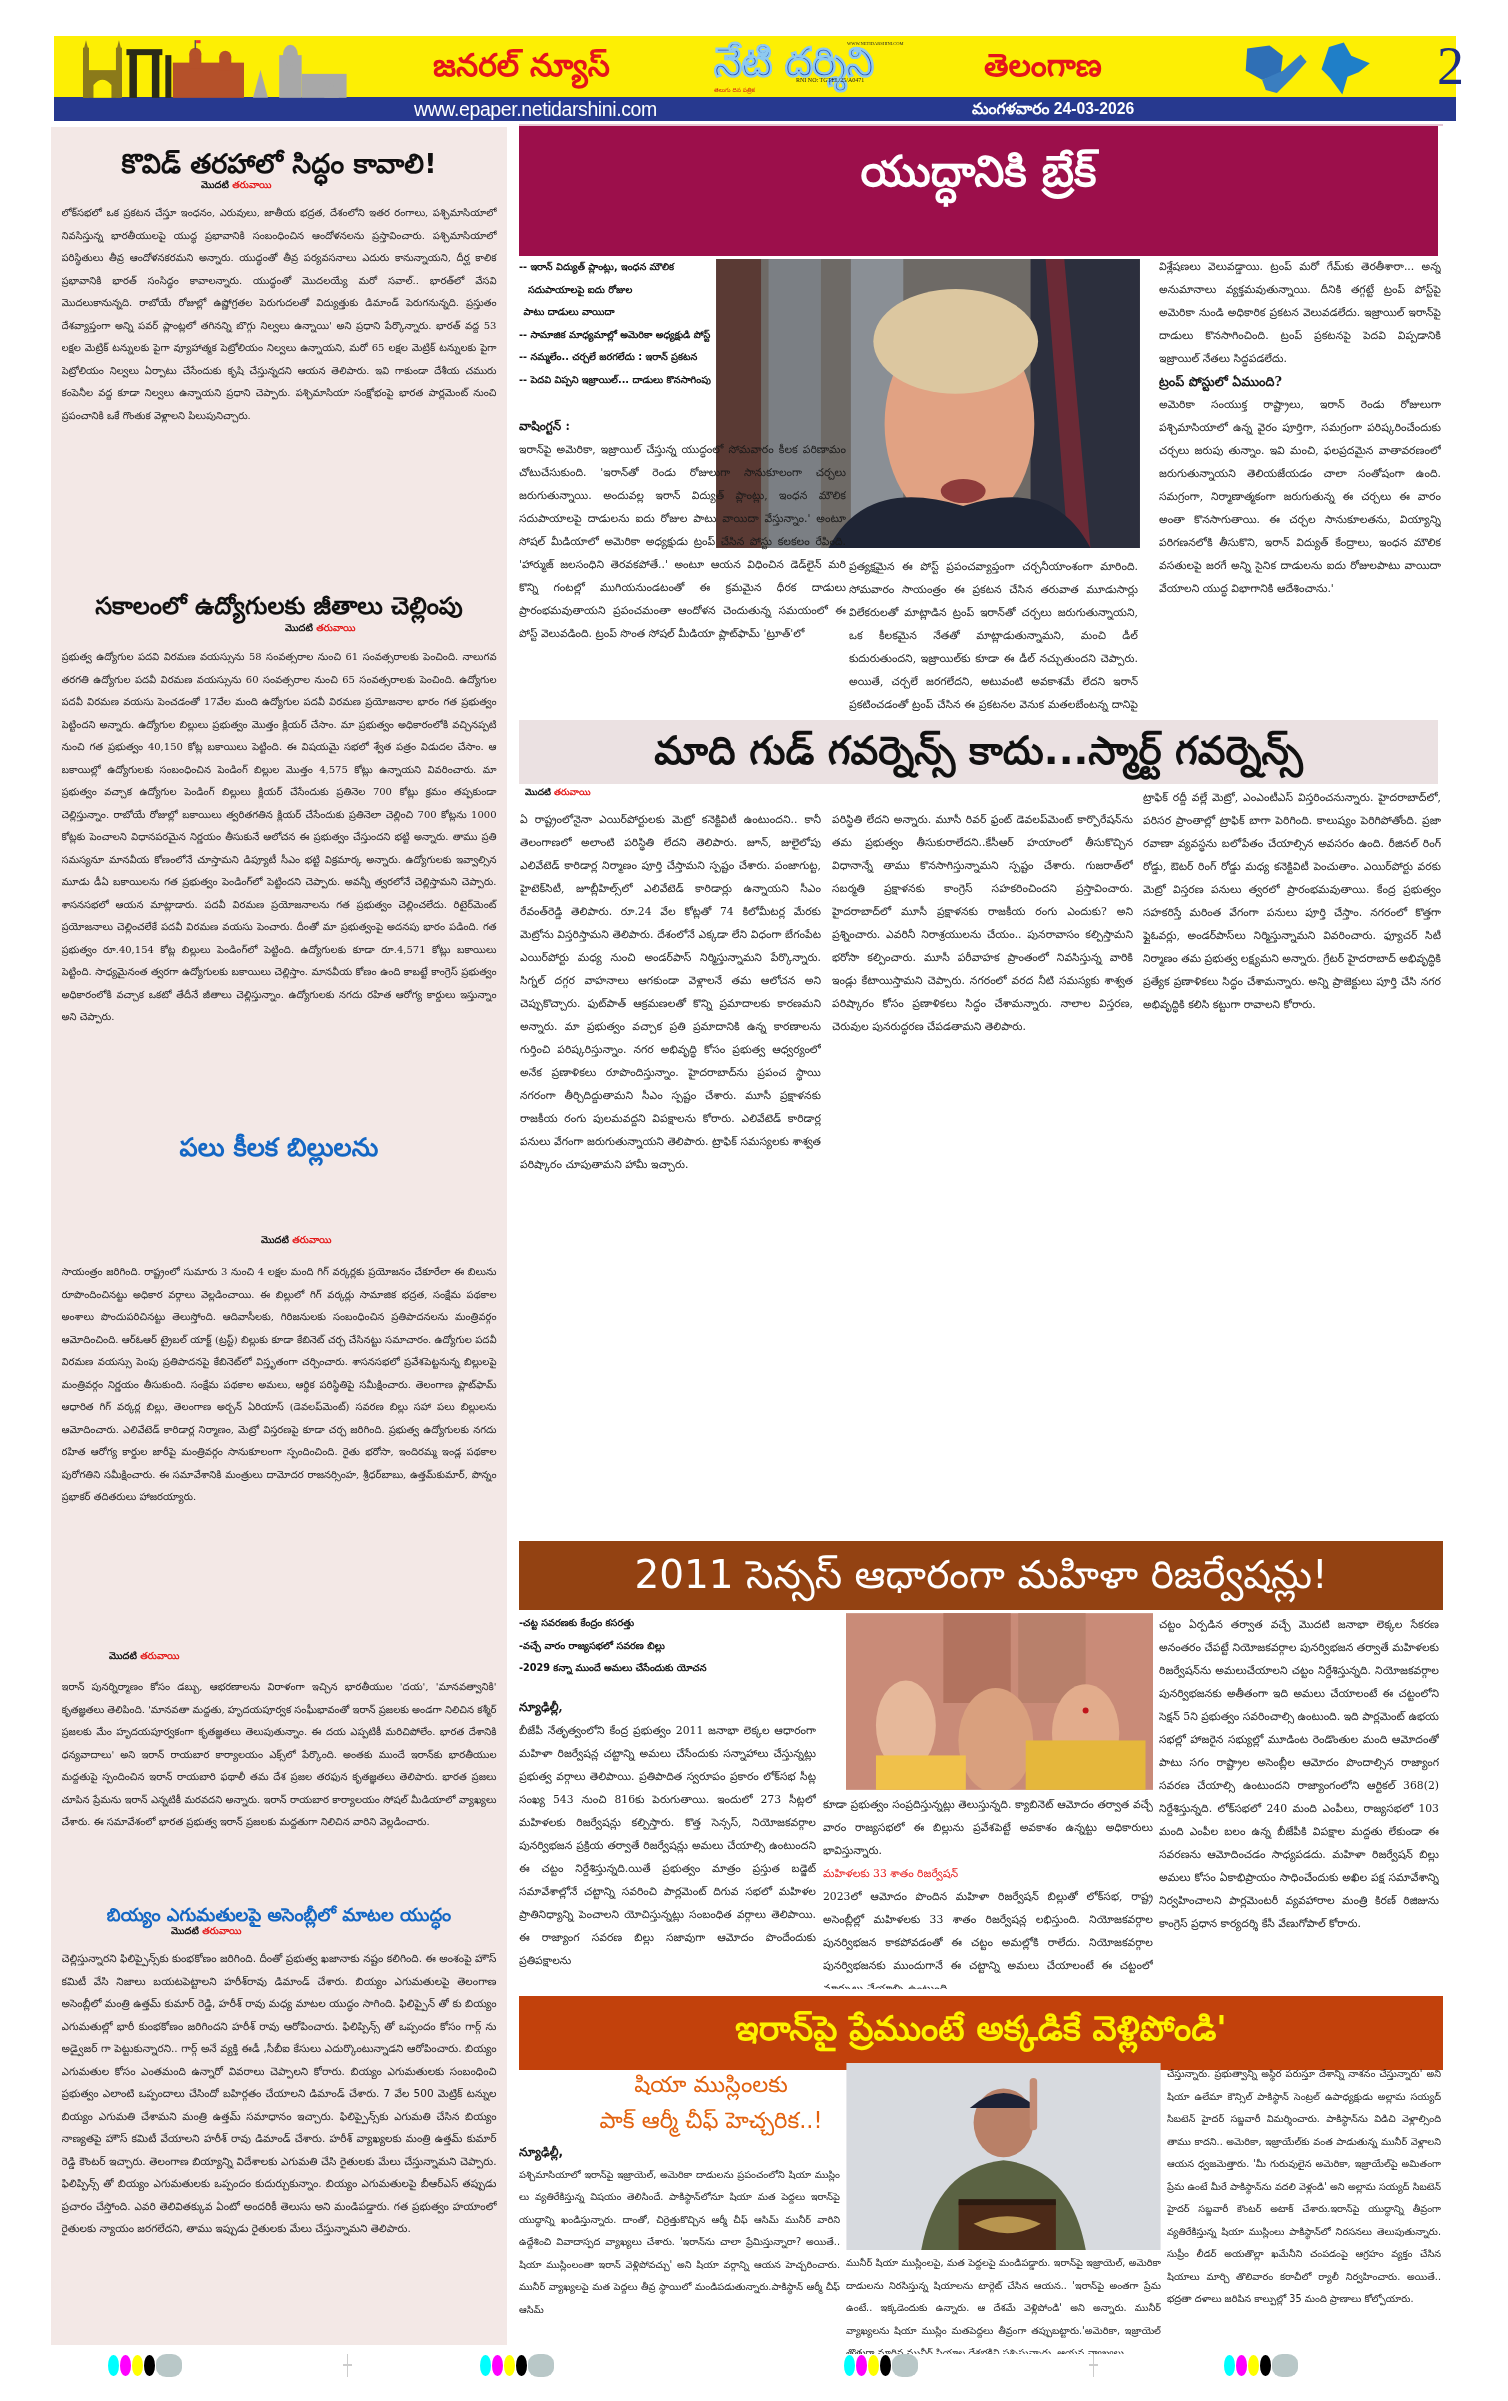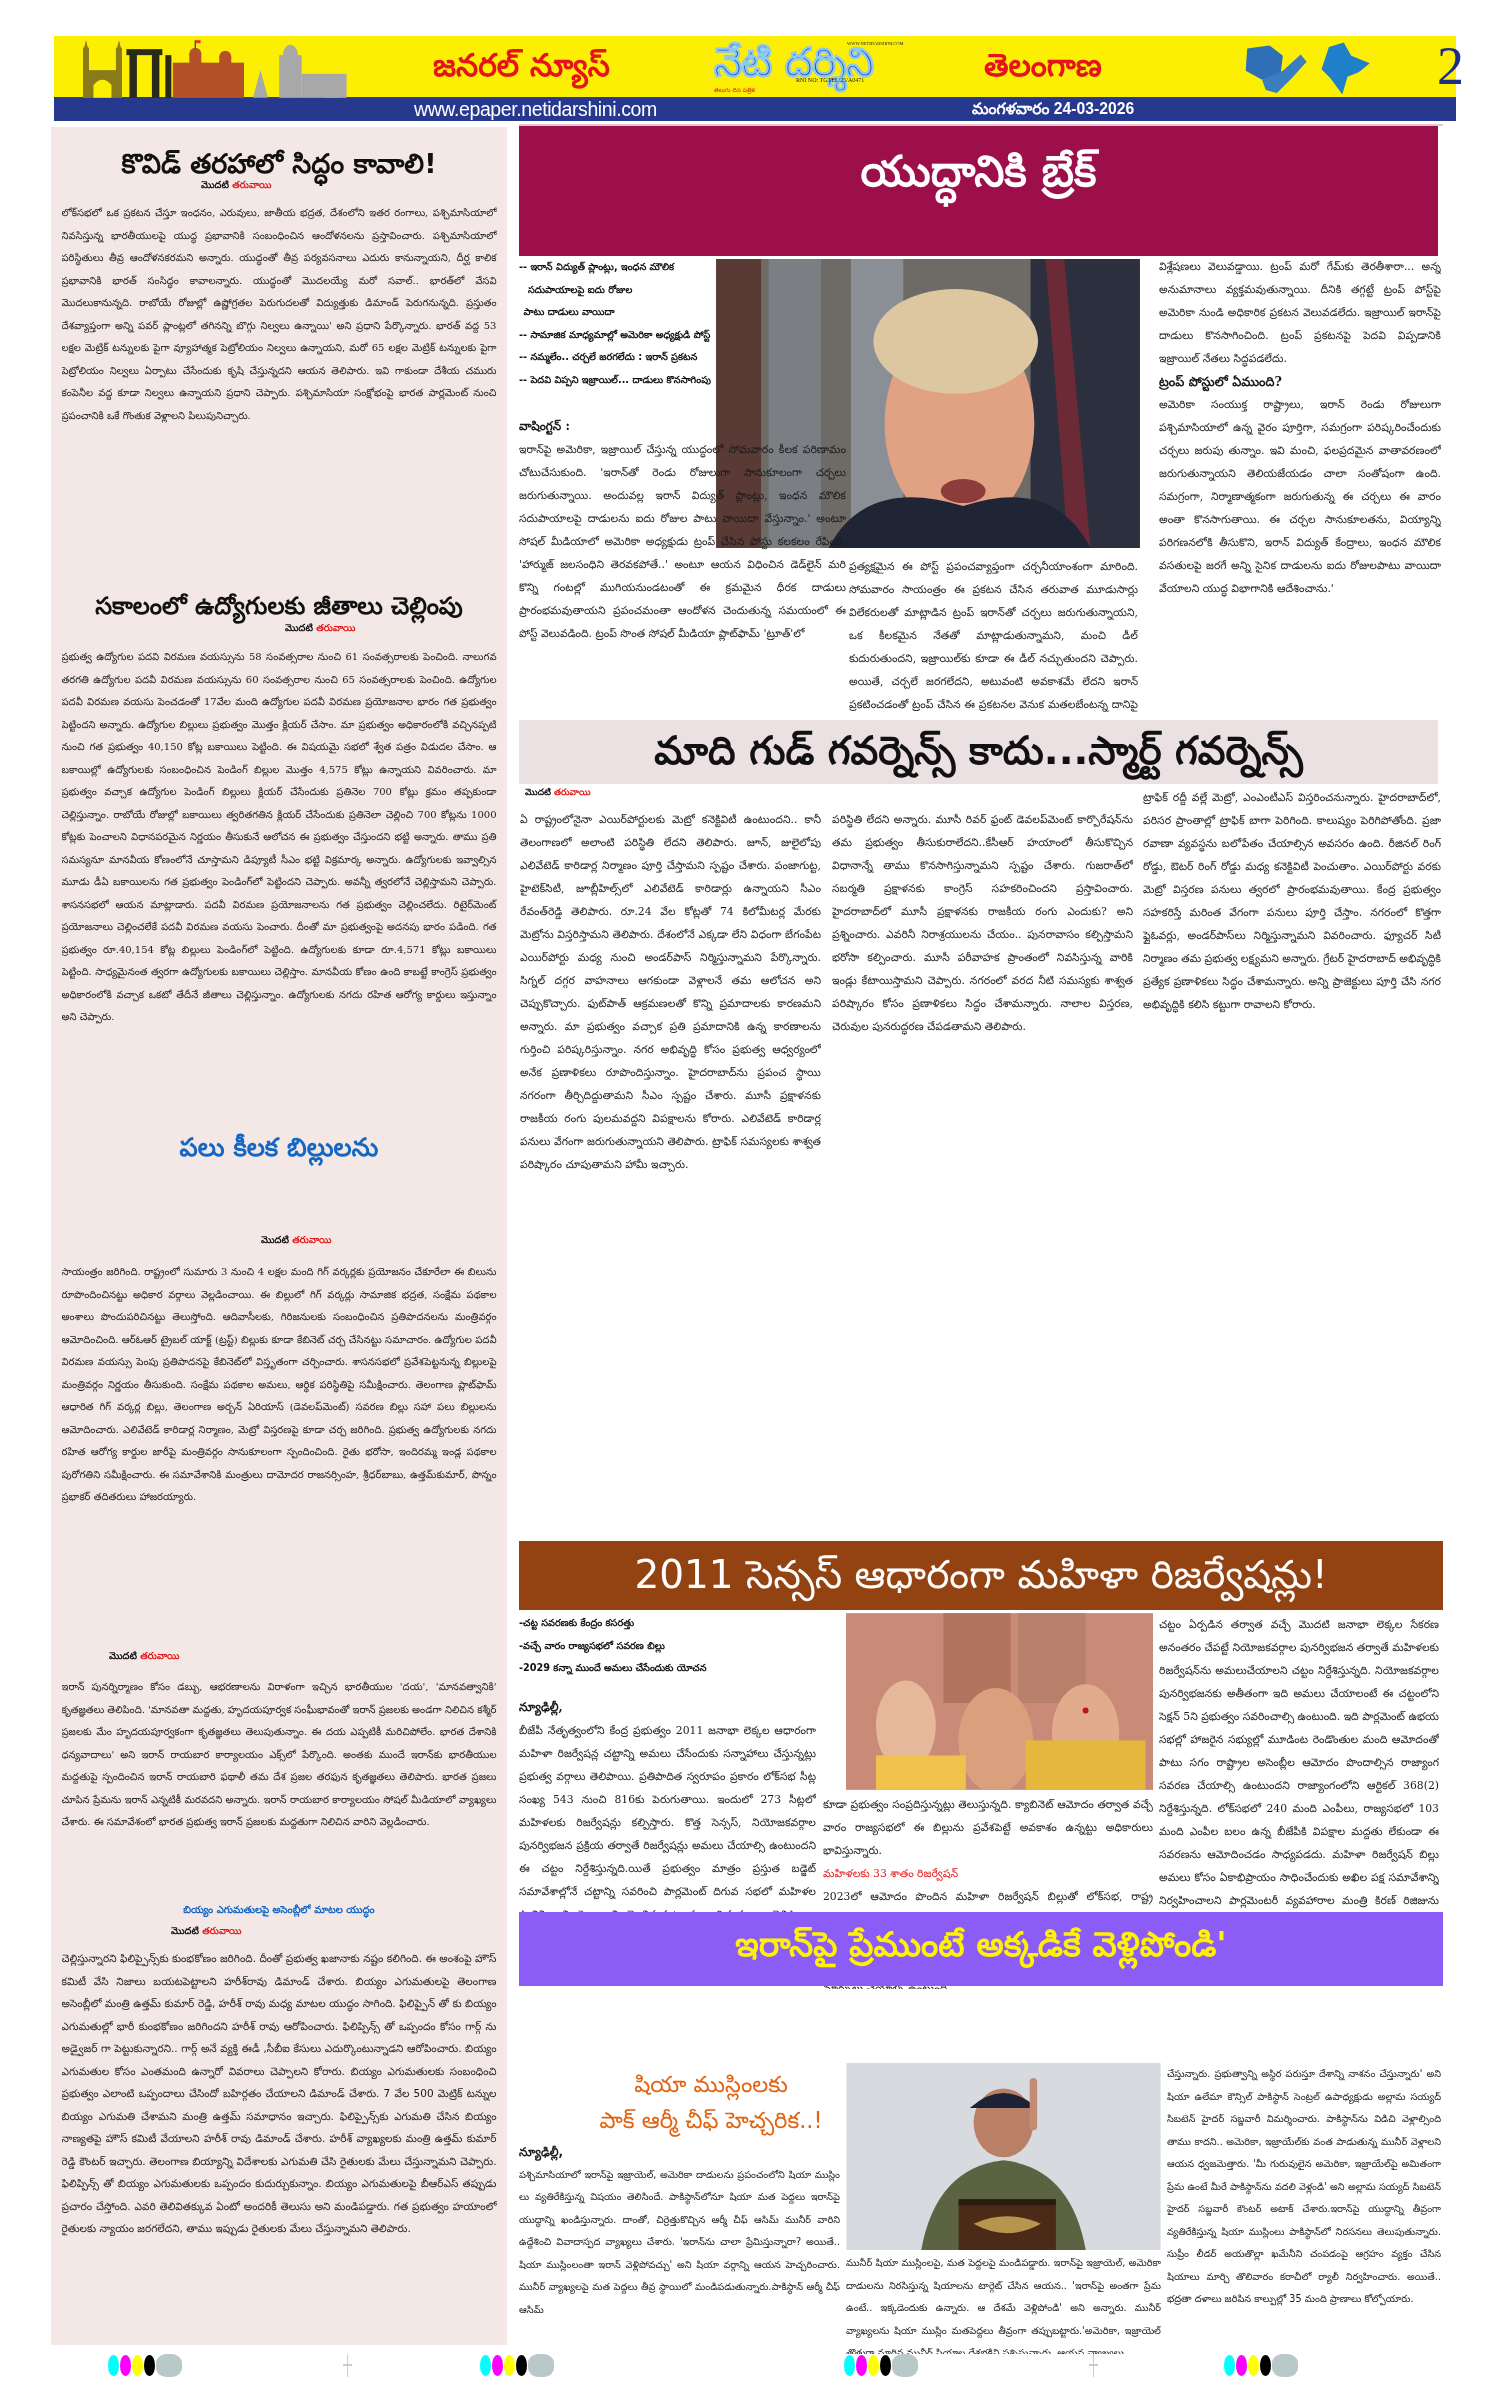--- a/index.html
+++ b/index.html
@@ -39,21 +39,21 @@
   .rtext { position: absolute; font-family: "DejaVu Serif", serif; font-size: 10.8px; line-height: 23px; text-align: justify; color: #1a1a1a; overflow: hidden; }
   .dateline { font-weight: bold; font-size: 12px; display: block; }
   .subhead { font-weight: bold; font-size: 12.7px; display: block; }
 
   .banner-pink { position: absolute; left: 519px; top: 720px; width: 919px; height: 64px; background: #ebe1e2; }
   .banner-pink .title { position: absolute; left: 0; width: 100%; top: 7.5px; text-align: center; font-weight: bold; font-size: 39px; color: #111; }
 
   .banner-brown { position: absolute; left: 519px; top: 1541px; width: 924px; height: 69px; background: #934212; }
   .banner-brown .title { position: absolute; left: 0; width: 100%; top: 10.5px; text-align: center; font-size: 39px; color: #fff; font-weight: normal; }
 
-  .banner-gold { position: absolute; left: 519px; top: 1912px; width: 924px; height: 74px; background: #8b5cf6; }
+  .banner-gold { position: absolute; left: 519px; top: 1996px; width: 924px; height: 74px; background: #c2410c; }
   .banner-gold .title { position: absolute; left: 0; width: 100%; top: 12px; text-align: center; font-weight: bold; font-size: 34px; color: #fff200; }
 
   .orange-head { position: absolute; left: 550px; top: 2066px; width: 322px; text-align: center; font-size: 22.5px; color: #e2620f; line-height: 36px; }
 
   .small-text { font-family: "DejaVu Sans", sans-serif; font-size: 9.7px; line-height: 22.5px; }
 
   .red-text { color: #e41b1b; }
 
   
   .regmarks { position: absolute; top: 2354px; display: flex; gap: 1.5px; align-items: center; }
@@ -143,21 +143,21 @@
   <div class="byline" style="left:210px;top:1107px;">
     <span>మొదటి</span> <span class="red">తరువాయి</span>
   </div>
   <p class="ltext" style="top:1134px;height:352px;">సాయంత్రం జరిగింది. రాష్ట్రంలో సుమారు 3 నుంచి 4 లక్షల మంది గిగ్ వర్కర్లకు ప్రయోజనం చేకూరేలా ఈ బిలును రూపొందించినట్టు అధికార వర్గాలు వెల్లడించాయి. ఈ బిల్లులో గిగ్ వర్కర్లు సామాజిక భద్రత, సంక్షేమ పథకాల అంశాలు పొందుపరిచినట్టు తెలుస్తోంది. ఆదివాసీలకు, గిరిజనులకు సంబంధించిన ప్రతిపాదనలను మంత్రివర్గం ఆమోదించింది. ఆర్‌ఓఆర్ ట్రైబల్ యాక్ట్ (ట్రస్ట్) బిల్లుకు కూడా కేబినెట్ చర్చ చేసినట్టు సమాచారం. ఉద్యోగుల పదవీ విరమణ వయస్సు పెంపు ప్రతిపాదనపై కేబినెట్‌లో విస్తృతంగా చర్చించారు. శాసనసభలో ప్రవేశపెట్టనున్న బిల్లులపై మంత్రివర్గం నిర్ణయం తీసుకుంది. సంక్షేమ పథకాల అమలు, ఆర్థిక పరిస్థితిపై సమీక్షించారు. తెలంగాణ ప్లాట్‌ఫామ్ ఆధారిత గిగ్ వర్కర్ల బిల్లు, తెలంగాణ అర్బన్ ఏరియాస్ (డెవలప్‌మెంట్) సవరణ బిల్లు సహా పలు బిల్లులను ఆమోదించారు. ఎలివేటెడ్ కారిడార్ల నిర్మాణం, మెట్రో విస్తరణపై కూడా చర్చ జరిగింది. ప్రభుత్వ ఉద్యోగులకు నగదు రహిత ఆరోగ్య కార్డుల జారీపై మంత్రివర్గం సానుకూలంగా స్పందించింది. రైతు భరోసా, ఇందిరమ్మ ఇండ్ల పథకాల పురోగతిని సమీక్షించారు. ఈ సమావేశానికి మంత్రులు దామోదర రాజనర్సింహ, శ్రీధర్‌బాబు, ఉత్తమ్‌కుమార్, పొన్నం ప్రభాకర్ తదితరులు హాజరయ్యారు.</p>
 
   <div class="byline" style="left:58px;top:1523px;">
     <span>మొదటి</span> <span class="red">తరువాయి</span>
   </div>
   <p class="ltext" style="top:1549px;height:222px;">ఇరాన్ పునర్నిర్మాణం కోసం డబ్బు, ఆభరణాలను విరాళంగా ఇచ్చిన భారతీయుల 'దయ', 'మానవత్వానికి' కృతజ్ఞతలు తెలిపింది. 'మానవతా మద్దతు, హృదయపూర్వక సంఘీభావంతో ఇరాన్ ప్రజలకు అండగా నిలిచిన కశ్మీర్ ప్రజలకు మేం హృదయపూర్వకంగా కృతజ్ఞతలు తెలుపుతున్నాం. ఈ దయ ఎప్పటికీ మరిచిపోలేం. భారత దేశానికి ధన్యవాదాలు' అని ఇరాన్ రాయబార కార్యాలయం ఎక్స్‌లో పేర్కొంది. అంతకు ముందే ఇరాన్‌కు భారతీయుల మద్దతుపై స్పందించిన ఇరాన్ రాయబారి ఫథాలీ తమ దేశ ప్రజల తరఫున కృతజ్ఞతలు తెలిపారు. భారత ప్రజలు చూపిన ప్రేమను ఇరాన్ ఎన్నటికీ మరవదని అన్నారు. ఇరాన్ రాయబార కార్యాలయం సోషల్ మీడియాలో వ్యాఖ్యలు చేశారు. ఈ సమావేశంలో భారత ప్రభుత్వ ఇరాన్ ప్రజలకు మద్దతుగా నిలిచిన వారిని వెల్లడించారు.</p>
 
-  <h2 class="lhead blue-head" style="top:1777px;font-size:10px;">బియ్యం ఎగుమతులపై అసెంబ్లీలో మాటల యుద్ధం</h2>
+  <h2 class="lhead blue-head" style="top:1777px;font-size:18px;">బియ్యం ఎగుమతులపై అసెంబ్లీలో మాటల యుద్ధం</h2>
   <div class="byline" style="left:120px;top:1798px;">
     <span>మొదటి</span> <span class="red">తరువాయి</span>
   </div>
   <p class="ltext" style="top:1820px;height:390px;font-family:'DejaVu Sans',sans-serif;font-size:10.5px;">చెల్లిస్తున్నారని ఫిలిప్పైన్స్‌కు కుంభకోణం జరిగింది. దీంతో ప్రభుత్వ ఖజానాకు నష్టం కలిగింది. ఈ అంశంపై హౌస్ కమిటీ వేసి నిజాలు బయటపెట్టాలని హరీశ్‌రావు డిమాండ్ చేశారు. బియ్యం ఎగుమతులపై తెలంగాణ అసెంబ్లీలో మంత్రి ఉత్తమ్ కుమార్ రెడ్డి, హరీశ్ రావు మధ్య మాటల యుద్ధం సాగింది. ఫిలిప్పైన్ తో కు బియ్యం ఎగుమతుల్లో భారీ కుంభకోణం జరిగిందని హరీశ్ రావు ఆరోపించారు. ఫిలిప్పిన్స్ తో ఒప్పందం కోసం గార్గ్ ను అడ్వైజర్ గా పెట్టుకున్నారని.. గార్గ్ అనే వ్యక్తి ఈడీ ,సీబీఐ కేసులు ఎదుర్కొంటున్నాడని ఆరోపించారు. బియ్యం ఎగుమతుల కోసం ఎంతమంది ఉన్నారో వివరాలు చెప్పాలని కోరారు. బియ్యం ఎగుమతులకు సంబంధించి ప్రభుత్వం ఎలాంటి ఒప్పందాలు చేసిందో బహిర్గతం చేయాలని డిమాండ్ చేశారు. 7 వేల 500 మెట్రిక్ టన్నుల బియ్యం ఎగుమతి చేశామని మంత్రి ఉత్తమ్ సమాధానం ఇచ్చారు. ఫిలిప్పైన్స్‌కు ఎగుమతి చేసిన బియ్యం నాణ్యతపై హౌస్ కమిటీ వేయాలని హరీశ్ రావు డిమాండ్ చేశారు. హరీశ్ వ్యాఖ్యలకు మంత్రి ఉత్తమ్ కుమార్ రెడ్డి కౌంటర్ ఇచ్చారు. తెలంగాణ బియ్యాన్ని విదేశాలకు ఎగుమతి చేసి రైతులకు మేలు చేస్తున్నామని చెప్పారు. ఫిలిప్పిన్స్ తో బియ్యం ఎగుమతులకు ఒప్పందం కుదుర్చుకున్నాం. బియ్యం ఎగుమతులపై బీఆర్ఎస్ తప్పుడు ప్రచారం చేస్తోంది. ఎవరి తెలివితక్కువ ఏంటో అందరికీ తెలుసు అని మండిపడ్డారు. గత ప్రభుత్వం హయాంలో రైతులకు న్యాయం జరగలేదని, తాము ఇప్పుడు రైతులకు మేలు చేస్తున్నామని తెలిపారు.</p>
 </section>
 
 <div class="banner-rule"></div>
 <div class="banner-maroon">
   <h1 class="title">యుద్ధానికి బ్రేక్</h1>
 </div>

